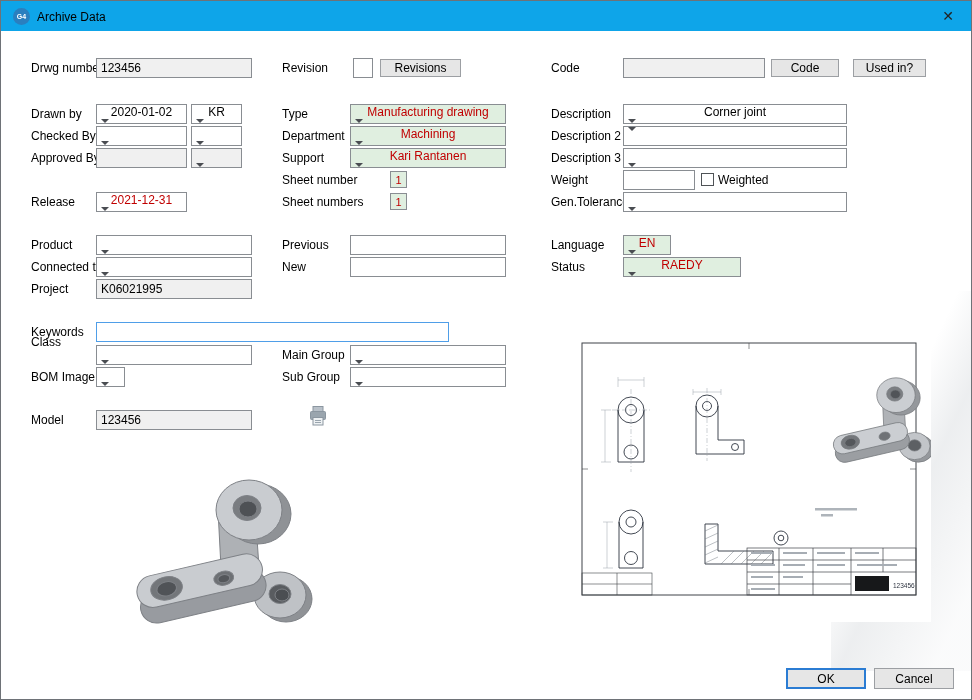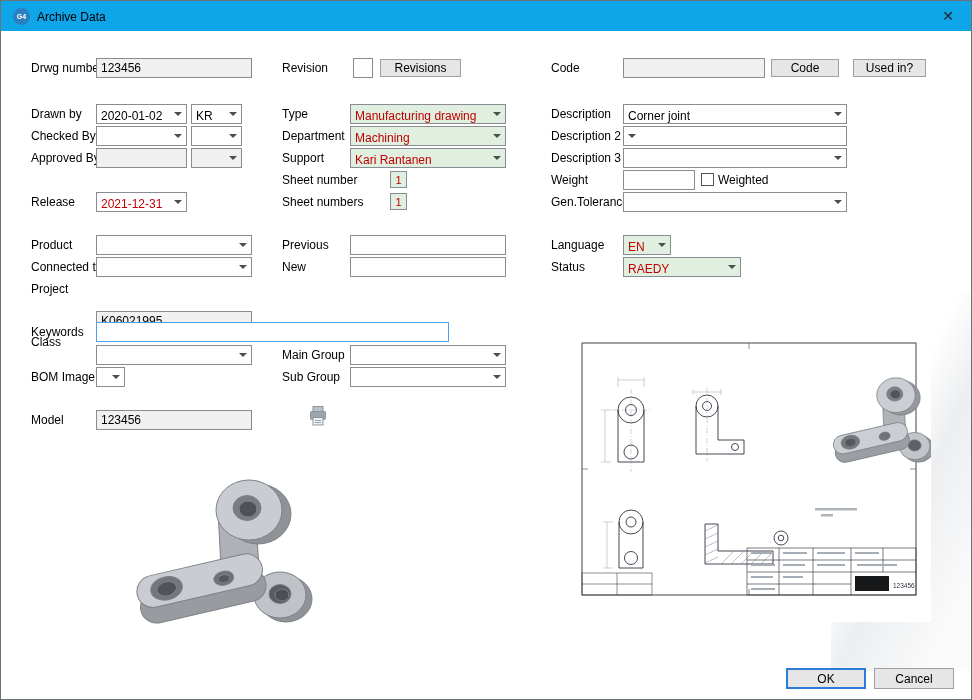--- a/index.html
+++ b/index.html
@@ -12,21 +12,21 @@
               background:#2a7fbf; color:#fff; font-size:7px; font-weight:bold;
               display:flex; align-items:center; justify-content:center; }
   .title-text { position:absolute; left:36px; top:9px; font-size:12px; color:#000; }
   .close-btn { position:absolute; right:17px; top:8px; font-size:14px; color:#222; cursor:pointer; line-height:14px; }
   .lbl { position:absolute; font-size:12px; color:#000; white-space:nowrap; }
   .tb  { position:absolute; height:20px; border:1px solid #898d92; background:#fff;
          font-family:inherit; font-size:12px; color:#000; padding:1px 4px; outline:none; }
   .tb.ro { background:#f0f0f0; }
   .tb.focus { border:1px solid #4f9ee8; }
   .combo { position:absolute; height:20px; border:1px solid #898d92; background:#fff;
-           display:flex; align-items:flex-end; cursor:default; }
+           display:flex; align-items:center; cursor:default;flex-direction:column; }
   .combo .ct { flex:1; font-size:12px; padding:0 4px; white-space:nowrap; overflow:hidden; }
   .combo .ca { width:16px; align-self:stretch; display:flex; align-items:center; justify-content:center; }
   .combo .ca::after { content:""; width:0; height:0; border-left:4px solid transparent;
                       border-right:4px solid transparent; border-top:4px solid #4a4d52; }
   .combo.green { background:#e0efe0; }
   .combo.ro { background:#f0f0f0; }
   .red { color:#c00000; }
   .mini { position:absolute; width:17px; height:17px; border:1px solid #898d92; background:#e0efe0;
           color:#c00000; font-size:11px; display:flex; align-items:center; justify-content:center; }
   .btn { position:absolute; background:#e6e6e6; border:1px solid #9c9fa3; font-family:inherit;
@@ -156,21 +156,21 @@
     </div>
   <span class="lbl" style="left:281px;top:259px">New</span>
   <input class="tb" style="left: 349px; top: 256px; width: 156px;" value="">
   <span class="lbl" style="left:550px;top:259px">Status</span>
   <div class="combo green" style="left:622px;top:256px;width:118px">
       <span class="ct red">RAEDY</span>
       <span class="ca"></span>
     </div>
 
   <span class="lbl" style="left:30px;top:281px">Project</span>
-  <input class="tb ro" style="left: 95px; top: 278px; width: 156px; margin-top: 32px;" value="K06021995">
+  <input class="tb ro" style="left: 95px; top: 278px; width: 156px;" value="K06021995">
 
   <span class="lbl" style="left:30px;top:324px">Keywords</span>
   <input class="tb focus" style="left: 95px; top: 321px; width: 353px;" value="">
 
   <span class="lbl" style="left:30px;top:334px">Class</span>
   <div class="combo" style="left:95px;top:344px;width:156px">
       <span class="ct"></span>
       <span class="ca"></span>
     </div>
   <span class="lbl" style="left:281px;top:347px">Main Group</span>

